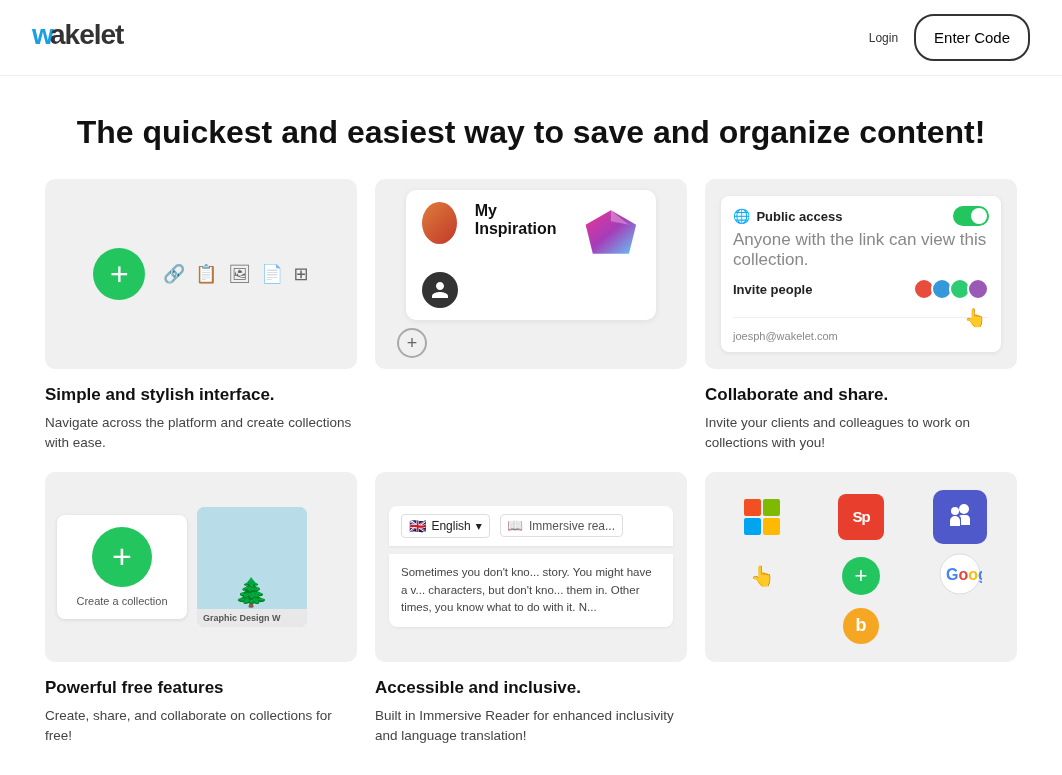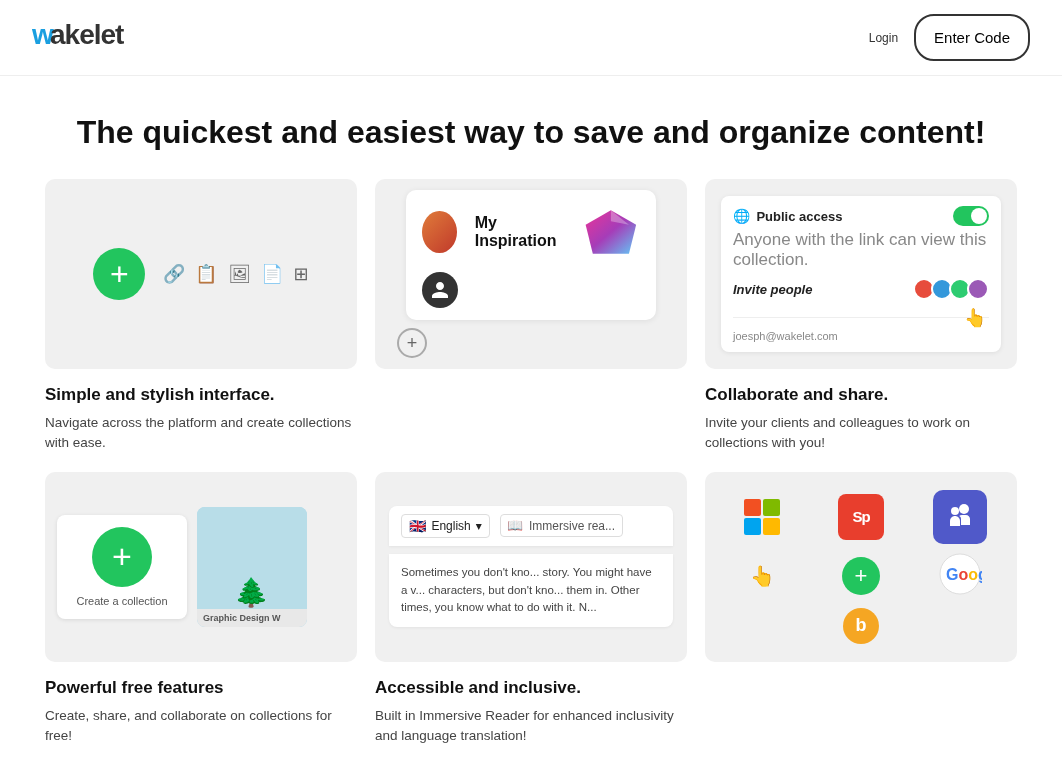--- a/index.html
+++ b/index.html
@@ -73,21 +73,21 @@
       font-size: 32px; color: #fff; font-weight: 300; flex-shrink: 0;
     }
     .icon-row { display: flex; gap: 10px; align-items: center; flex-wrap: wrap; }
     .icon-box { font-size: 18px; color: #666; }
 
     
     .card2-inner { padding: 14px; display: flex; flex-direction: column; align-items: center; gap: 8px; width: 100%; }
     .card2-white-box {
       background: #fff; border-radius: 10px; padding: 12px 16px; width: 88%; box-shadow: 0 1px 6px rgba(0,0,0,0.08);
     }
-    .profile-row { display: flex; align-items: center; gap: 18px; margin-bottom: 10px; }
+    .profile-row { display: flex; align-items: flex-start; gap: 18px; margin-bottom: 10px; }
     .avatar-img { width: 42px; height: 42px; border-radius: 50%; background: linear-gradient(135deg, #e07c3a, #c0392b); }
     .inspiration-title { font-size: 16px; font-weight: 700; color: #111; }
     .avatar-small { width: 36px; height: 36px; border-radius: 50%; background: #333; display: flex; align-items: center; justify-content: center; }
     .avatar-small svg { width: 20px; height: 20px; fill: #fff; }
     .gem-shape {
       width: 70px; height: 60px; margin-left: auto;
     }
     .add-circle-sm {
       width: 30px; height: 30px; border-radius: 50%; border: 2px solid #aaa;
       display: flex; align-items: center; justify-content: center; font-size: 18px; color: #666; cursor: pointer; align-self: flex-start; margin-left: 8px;
@@ -97,21 +97,21 @@
     .card3-inner { padding: 16px; display: flex; flex-direction: column; gap: 10px; width: 100%; }
     .card3-white { background: #fff; border-radius: 8px; padding: 10px 12px; box-shadow: 0 1px 5px rgba(0,0,0,0.08); }
     .access-row { display: flex; align-items: center; justify-content: space-between; margin-bottom: 4px; }
     .access-label { display: flex; align-items: center; gap: 6px; font-size: 13px; font-weight: 600; }
     .globe-icon { font-size: 14px; }
     .toggle-on {
       width: 36px; height: 20px; background: #22c55e; border-radius: 10px; position: relative; display: flex; align-items: center;
     }
     .toggle-circle { width: 16px; height: 16px; background: #fff; border-radius: 50%; position: absolute; right: 2px; }
     .access-sub { font-size: 17px; color: #888; }
-    .invite-row { display: flex; align-items: center; justify-content: space-between; margin-bottom: 17px; font-style: italic; }
+    .invite-row { display: flex; align-items: center; justify-content: space-between; margin-bottom: 17px; }
     .invite-label { font-size: 13px; font-weight: 600; }
     .avatars-group { display: flex; }
     .av { width: 22px; height: 22px; border-radius: 50%; border: 2px solid #fff; margin-left: -4px; }
     .av1 { background: #e74c3c; }
     .av2 { background: #3498db; }
     .av3 { background: #2ecc71; }
     .av4 { background: #9b59b6; }
     .email-input-fake { font-size: 11px; color: #888; border-top: 1px solid #eee; padding-top: 12px; margin-top: 4px; }
     .cursor-icon { font-size: 18px; position: absolute; right: 30px; bottom: 40px; }
 

